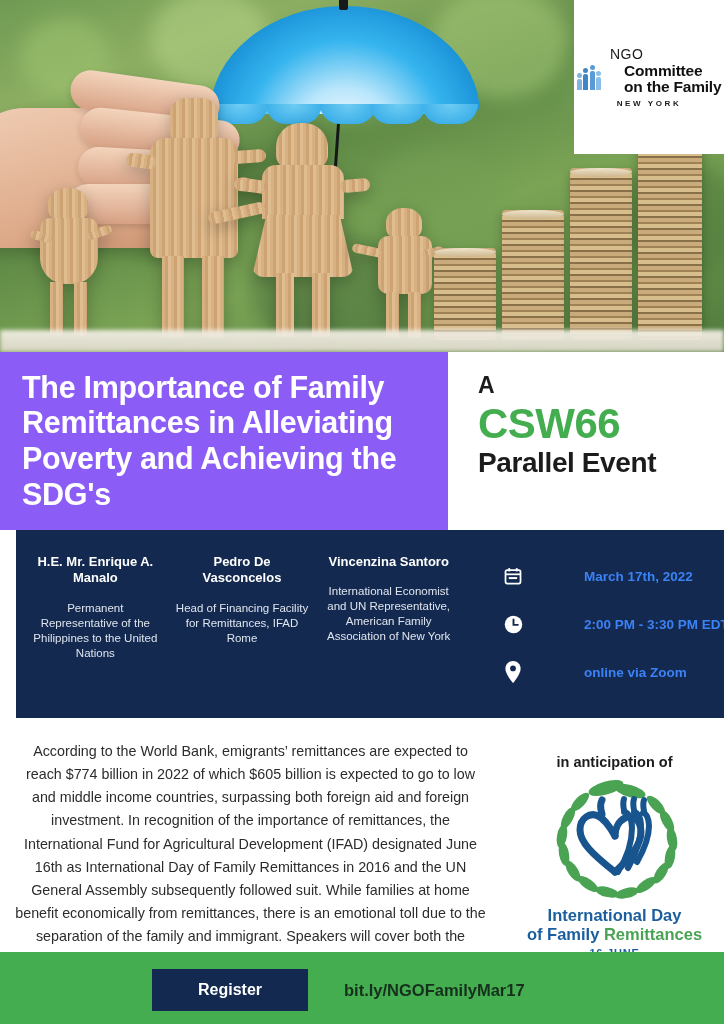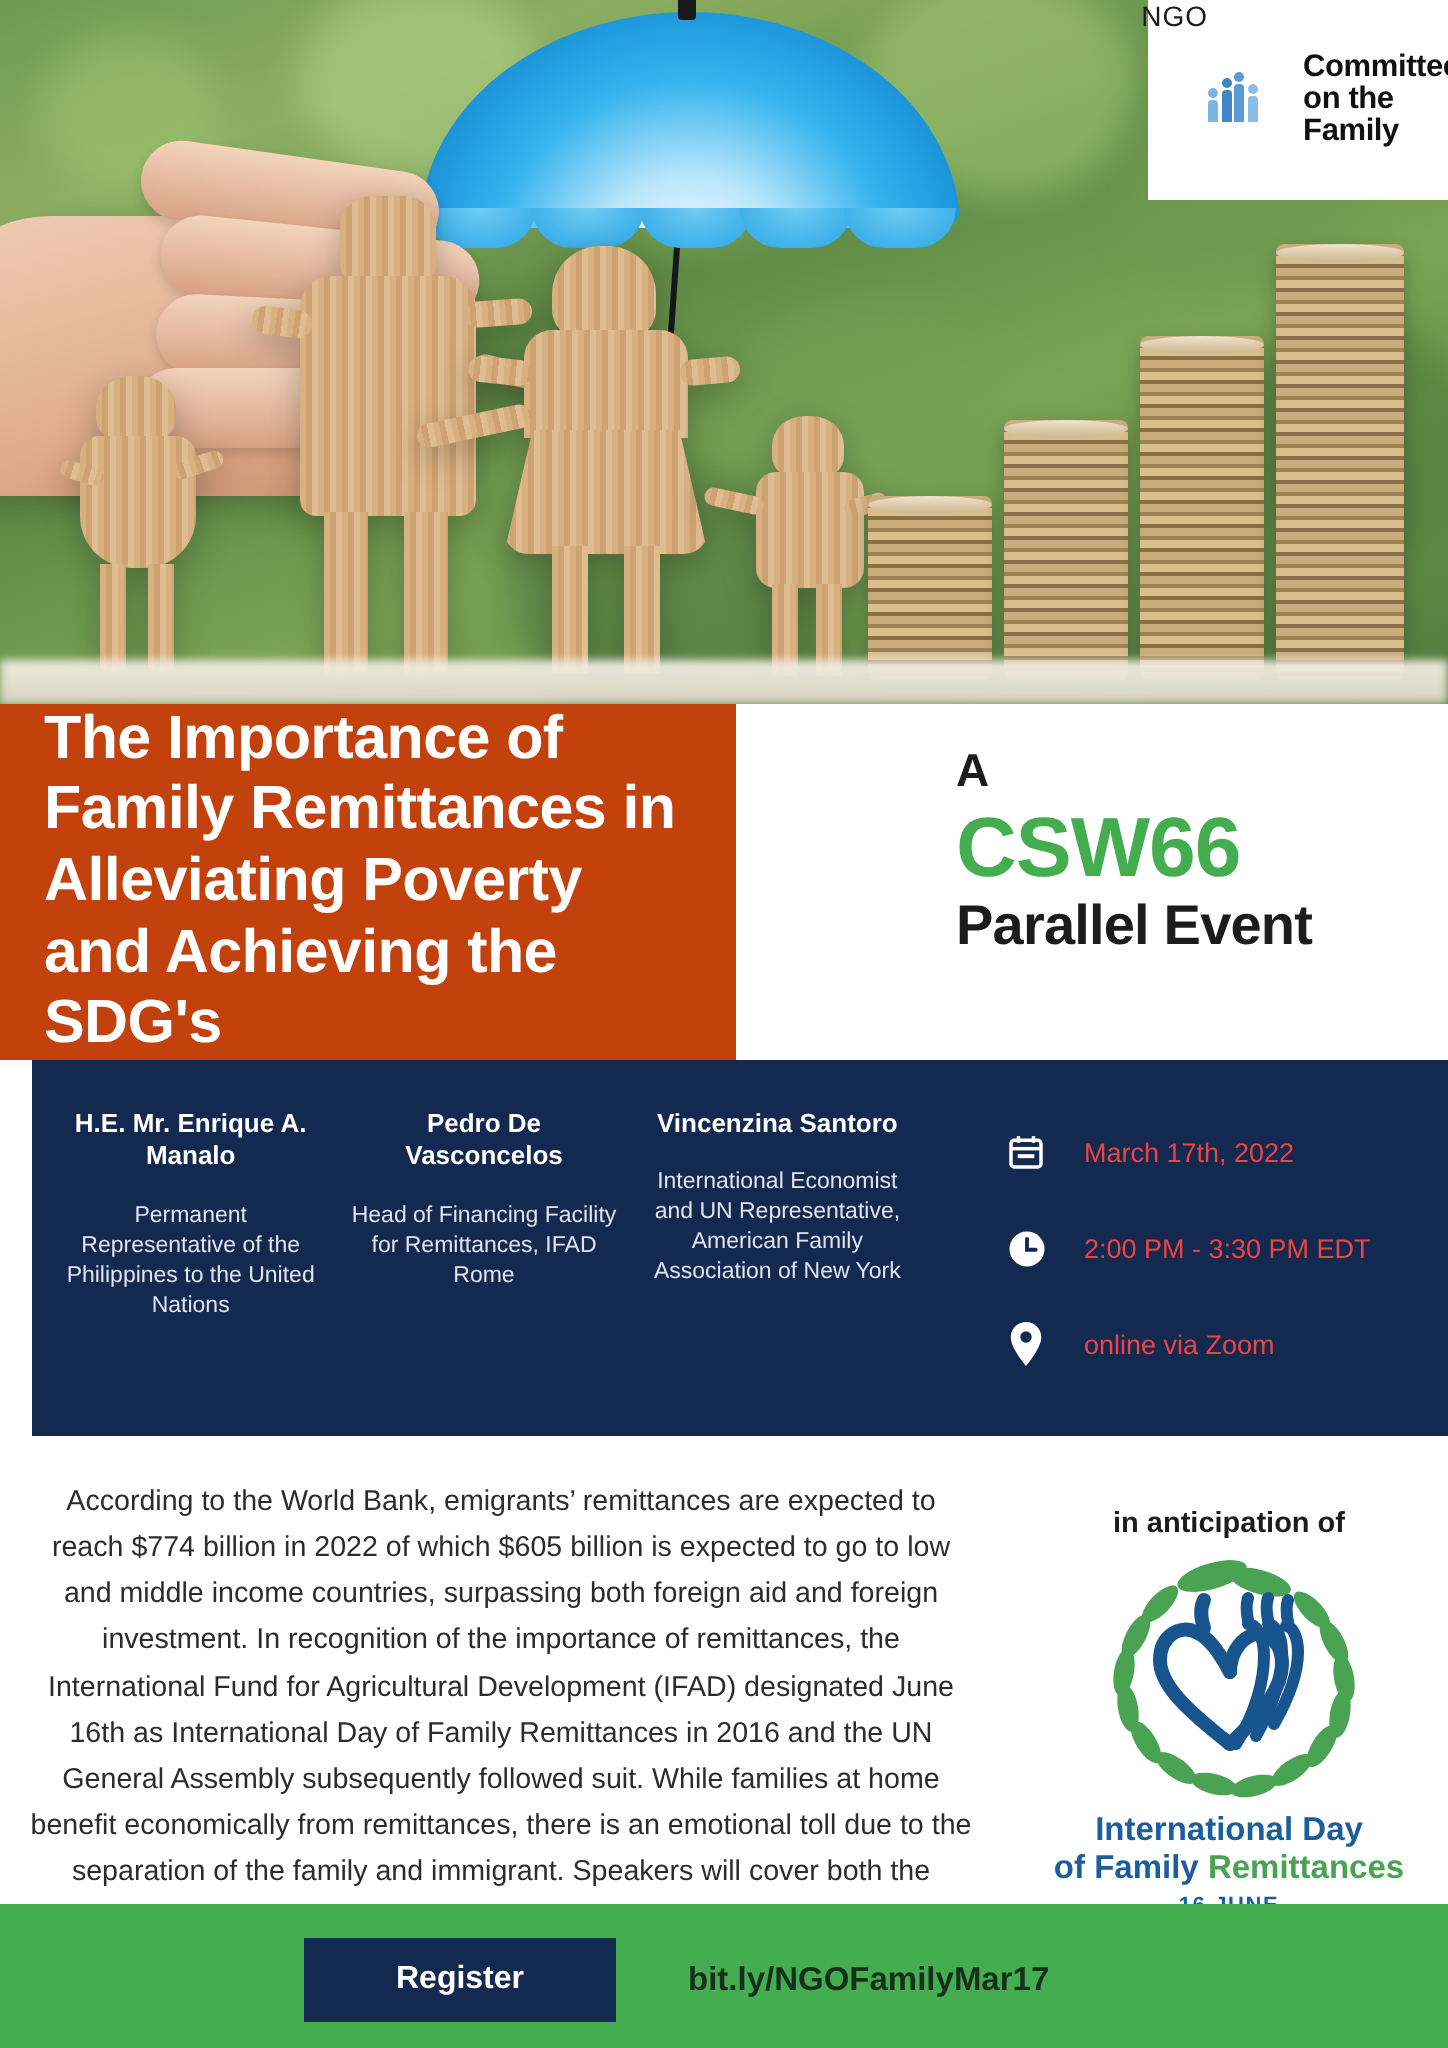--- a/index.html
+++ b/index.html
@@ -60,64 +60,64 @@
            background:repeating-linear-gradient(180deg,#c9ab7c 0 4px,#9e8154 4px 6px,#d8bd8d 6px 10px,#8a7048 10px 12px);
            box-shadow:0 4px 10px rgba(0,0,0,.25); }
   .stack::after { content:""; position:absolute; left:0; top:0; width:100%; height:9px; border-radius:50%;
                   background:linear-gradient(#efe4cd,#cdb68c); }
   .s1 { left:10px;  width:62px; height:92px; }
   .s2 { left:78px;  width:62px; height:130px; }
   .s3 { left:146px; width:62px; height:172px; }
   .s4 { left:214px; width:64px; height:218px; }
 
   
-  .logo-card { position:absolute; right:0; top:0; width:150px; height:100px; background:#fff;
-               display:flex; flex-direction:row; align-items:center; justify-content:center; }
+  .logo-card { position:absolute; right:0; top:0; width:150px; height:154px; background:#fff;
+               display:flex; flex-direction:column; align-items:center; justify-content:center; }
   .logo-ngo { font-size:14px; letter-spacing:.5px; color:#1a1a1a; align-self:flex-start;
               margin-left:36px; margin-bottom:1px; font-weight:400; }
   .logo-main { display:flex; align-items:center; gap:4px; }
   .logo-people { display:flex; align-items:flex-end; gap:1.5px; height:22px; }
   .logo-people i { display:block; width:5px; background:#5b9bd5; border-radius:2px 2px 0 0; position:relative; }
   .logo-people i::before { content:""; position:absolute; left:0; top:-6px; width:5px; height:5px;
                            border-radius:50%; background:#5b9bd5; }
   .logo-people .p1 { height:11px; background:#7fb4e0; }
   .logo-people .p1::before { background:#7fb4e0; }
   .logo-people .p2 { height:16px; background:#3f86c7; }
   .logo-people .p2::before { background:#3f86c7; }
   .logo-people .p3 { height:19px; background:#5b9bd5; }
   .logo-people .p3::before { background:#5b9bd5; }
   .logo-people .p4 { height:13px; background:#8cbde6; }
   .logo-people .p4::before { background:#8cbde6; }
   .logo-words { line-height:1.02;margin-left:19px; }
   .logo-words div { font-size:15.5px; font-weight:700; color:#111; letter-spacing:-.2px; }
   .logo-ny { font-size:8px; letter-spacing:2.6px; color:#1a1a1a; font-weight:600; margin-top:4px; }
 
   
-  .band-title { position:absolute; left:0; top:352px; width:368px; height:178px;
-                background:#c2410c; display:flex; align-items:flex-end; }
+  .band-title { position:absolute; left:0; top:352px; width:448px; height:178px;
+                background:#8b5cf6; display:flex; align-items:center; }
   .band-title h1 { color:#fff; font-size:30.5px; font-weight:700; line-height:1.17;
                    padding:0 22px; letter-spacing:-.3px; }
   .band-csw { position:absolute; left:452px; top:352px; width:272px; height:178px;
               background:#fff; padding:20px 0 0 26px; }
   .csw-a { font-size:23px; font-weight:700; color:#1c1c1c; }
   .csw-66 { font-size:42px; font-weight:800; color:#44ad4f; line-height:1.08; letter-spacing:-.5px; margin-top:2px; }
   .csw-pe { font-size:28px; font-weight:700; color:#1c1c1c; letter-spacing:-.4px; margin-top:1px; }
 
   
   .band-speakers { position:absolute; left:16px; top:530px; width:724px; height:240px; background:#13294f;padding-left:10px; }
   .speakers { position:absolute; left:0; top:0; width:452px; height:188px;
               display:flex; padding:24px 6px 0 6px; }
   .spk { flex:1; text-align:center; padding:0 6px; }
   .spk-name { color:#fff; font-size:13px; font-weight:700; line-height:1.26; }
   .spk-role { color:#dfe5ee; font-size:11.5px; line-height:1.3; margin-top:14px; }
   .details { position:absolute; left:470px; top:0; width:254px; height:188px;
              display:flex; flex-direction:column; justify-content:center; gap:26px; padding-left:16px; }
   .det-row { display:flex; align-items:center; gap:18px; }
   .det-ico { width:22px; height:22px; flex:none; display:flex; align-items:center; justify-content:center; }
-  .det-txt { color:#ef4444; font-size:13.5px; font-weight:400; }
+  .det-txt { color:#3b82f6; font-size:13.5px; font-weight:700;margin-left:42px; }
 
   
   .body-wrap { position:absolute; left:0; top:718px; width:724px; height:234px; background:#fff; display:flex; }
   .para { width:505px; padding:22px 18px 0 14px; text-align:center;
           font-size:14.3px; line-height:1.62; color:#2c2c2c; }
   .idfr { width:219px; padding-top:36px; text-align:center; }
   .idfr-ant { font-size:14.5px; font-weight:700; color:#1c1c1c; }
   .idfr-logo { width:150px; height:128px; margin:6px auto 0; position:relative; }
   .idfr-txt { margin-top:2px; line-height:1.14; }
   .idfr-l1 { font-size:16.5px; font-weight:700; color:#1b5e9e; }

